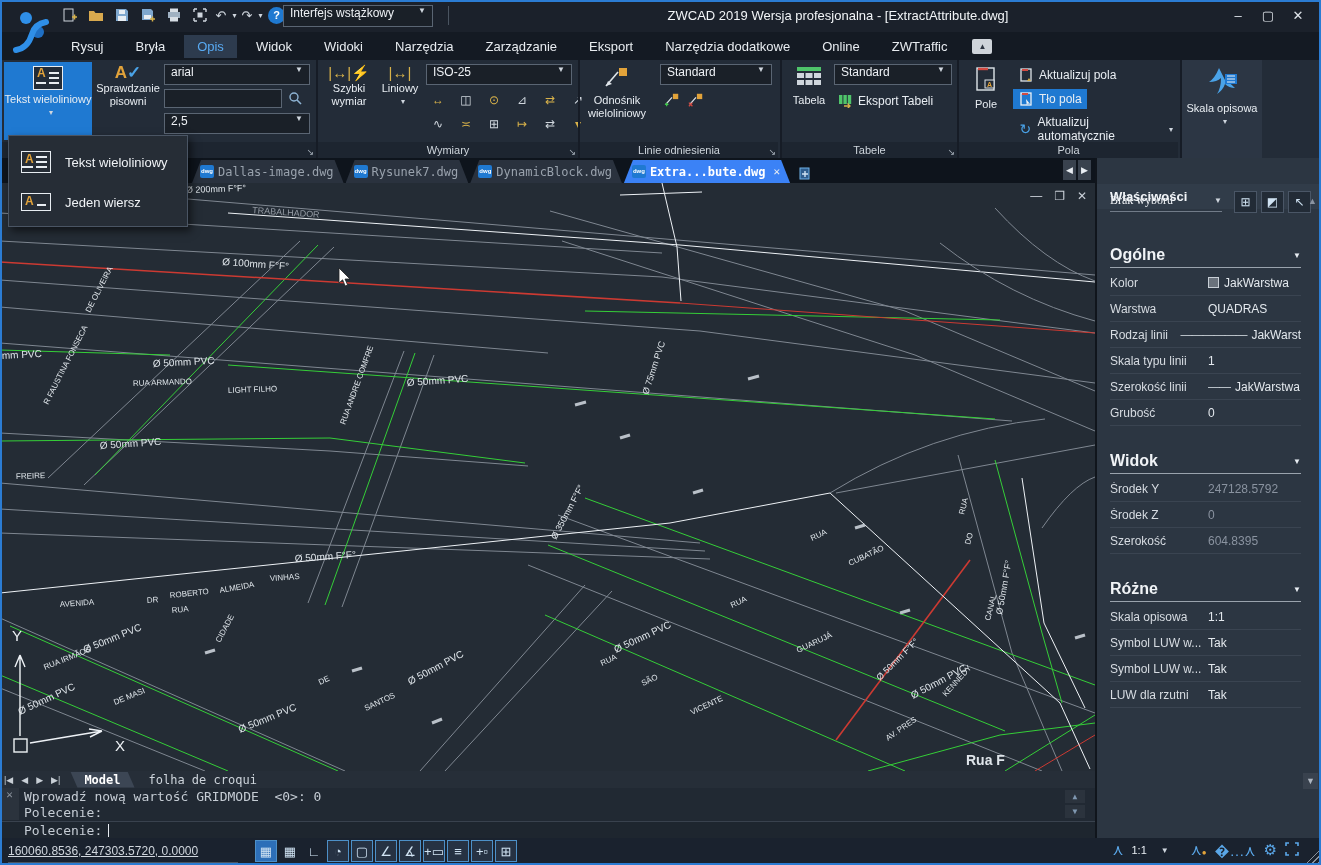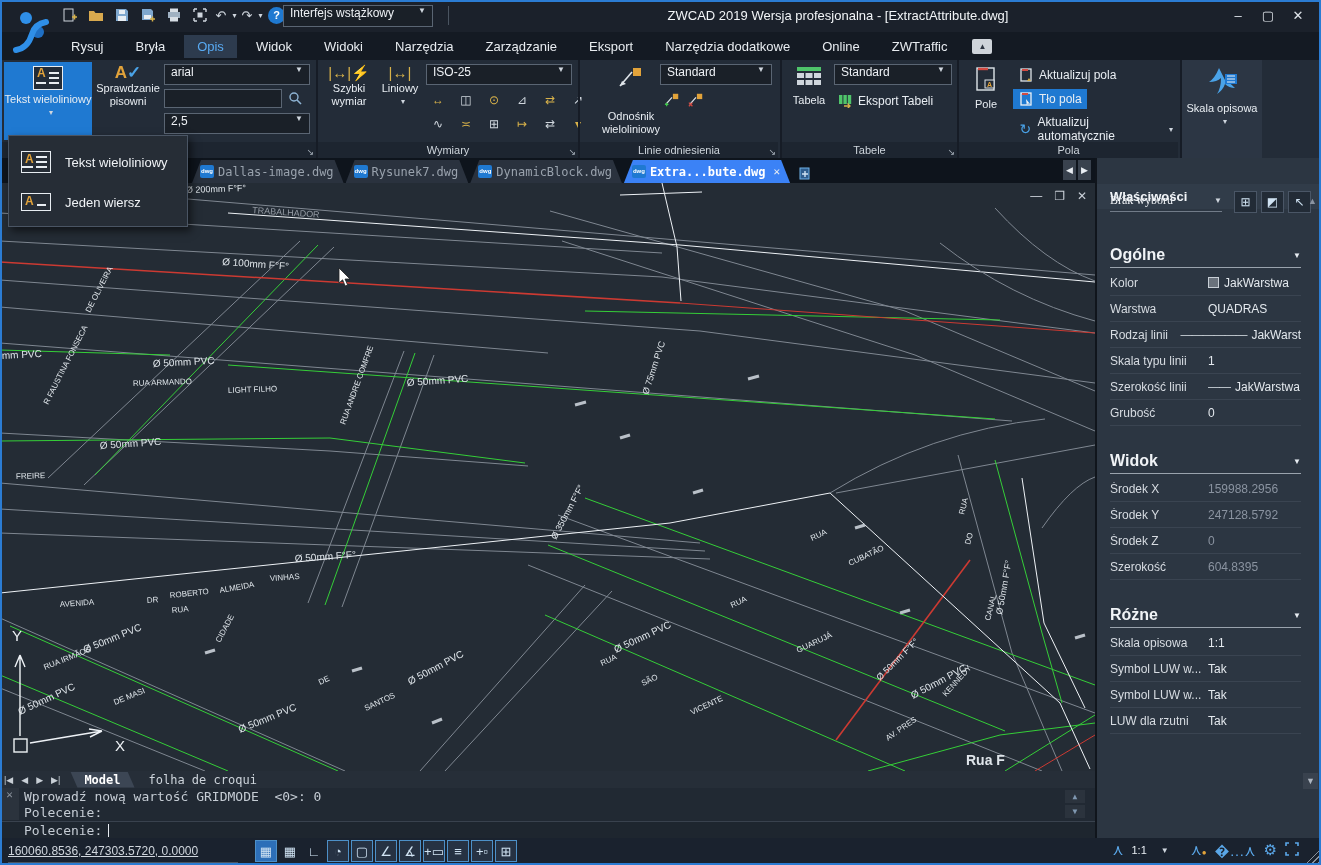--- a/index.html
+++ b/index.html
@@ -297,21 +297,21 @@
           <span class="dimcell">↦</span>
           <span class="dimcell wht">⇄</span>
           <span class="dimcell">▾</span>
         </div>
       <div class="plabel">Wymiary</div>
       <span class="launcher">↘</span>
     </div>
     <div class="psep" style="left:578px;"></div>
 
     <div class="panel" style="left:580px;width:198px;">
-      <div class="bigbtn" style="left:16px;width:70px;height:78px;gap:16px;">
+      <div class="bigbtn" style="left:2px;width:70px;height:78px;">
         <span class="bicon">
           <svg width="26" height="22" viewBox="0 0 26 22">
               <path d="M2,20 L14,6" stroke="#dfe5ea" stroke-width="1.6"></path>
               <path d="M2,20 l6,-2 l-4,-3 z" fill="#dfe5ea"></path>
               <rect x="15" y="2" width="8" height="8" fill="#e2a33a"></rect>
             </svg></span>
         <span>Odnośnik wieloliniowy</span>
       </div>
       <div class="combo" style="position:absolute;left:80px;top:4px;width:112px;height:21px;">
         <span>Standard</span>
@@ -713,26 +713,20 @@
               <span>0</span>
             </span>
           </div>
         </div>
         <div class="sect muted">
           <div class="sect-head">
             <span class="sect-title">Widok</span>
             <span class="sect-tri">▼</span>
           </div>
           <div class="prow">
-            <span class="pl">Środek X</span>
-            <span class="pv">
-              <span>159988.2956</span>
-            </span>
-          </div>
-          <div class="prow">
             <span class="pl">Środek Y</span>
             <span class="pv">
               <span>247128.5792</span>
             </span>
           </div>
           <div class="prow">
             <span class="pl">Środek Z</span>
             <span class="pv">
               <span>0</span>
             </span>

